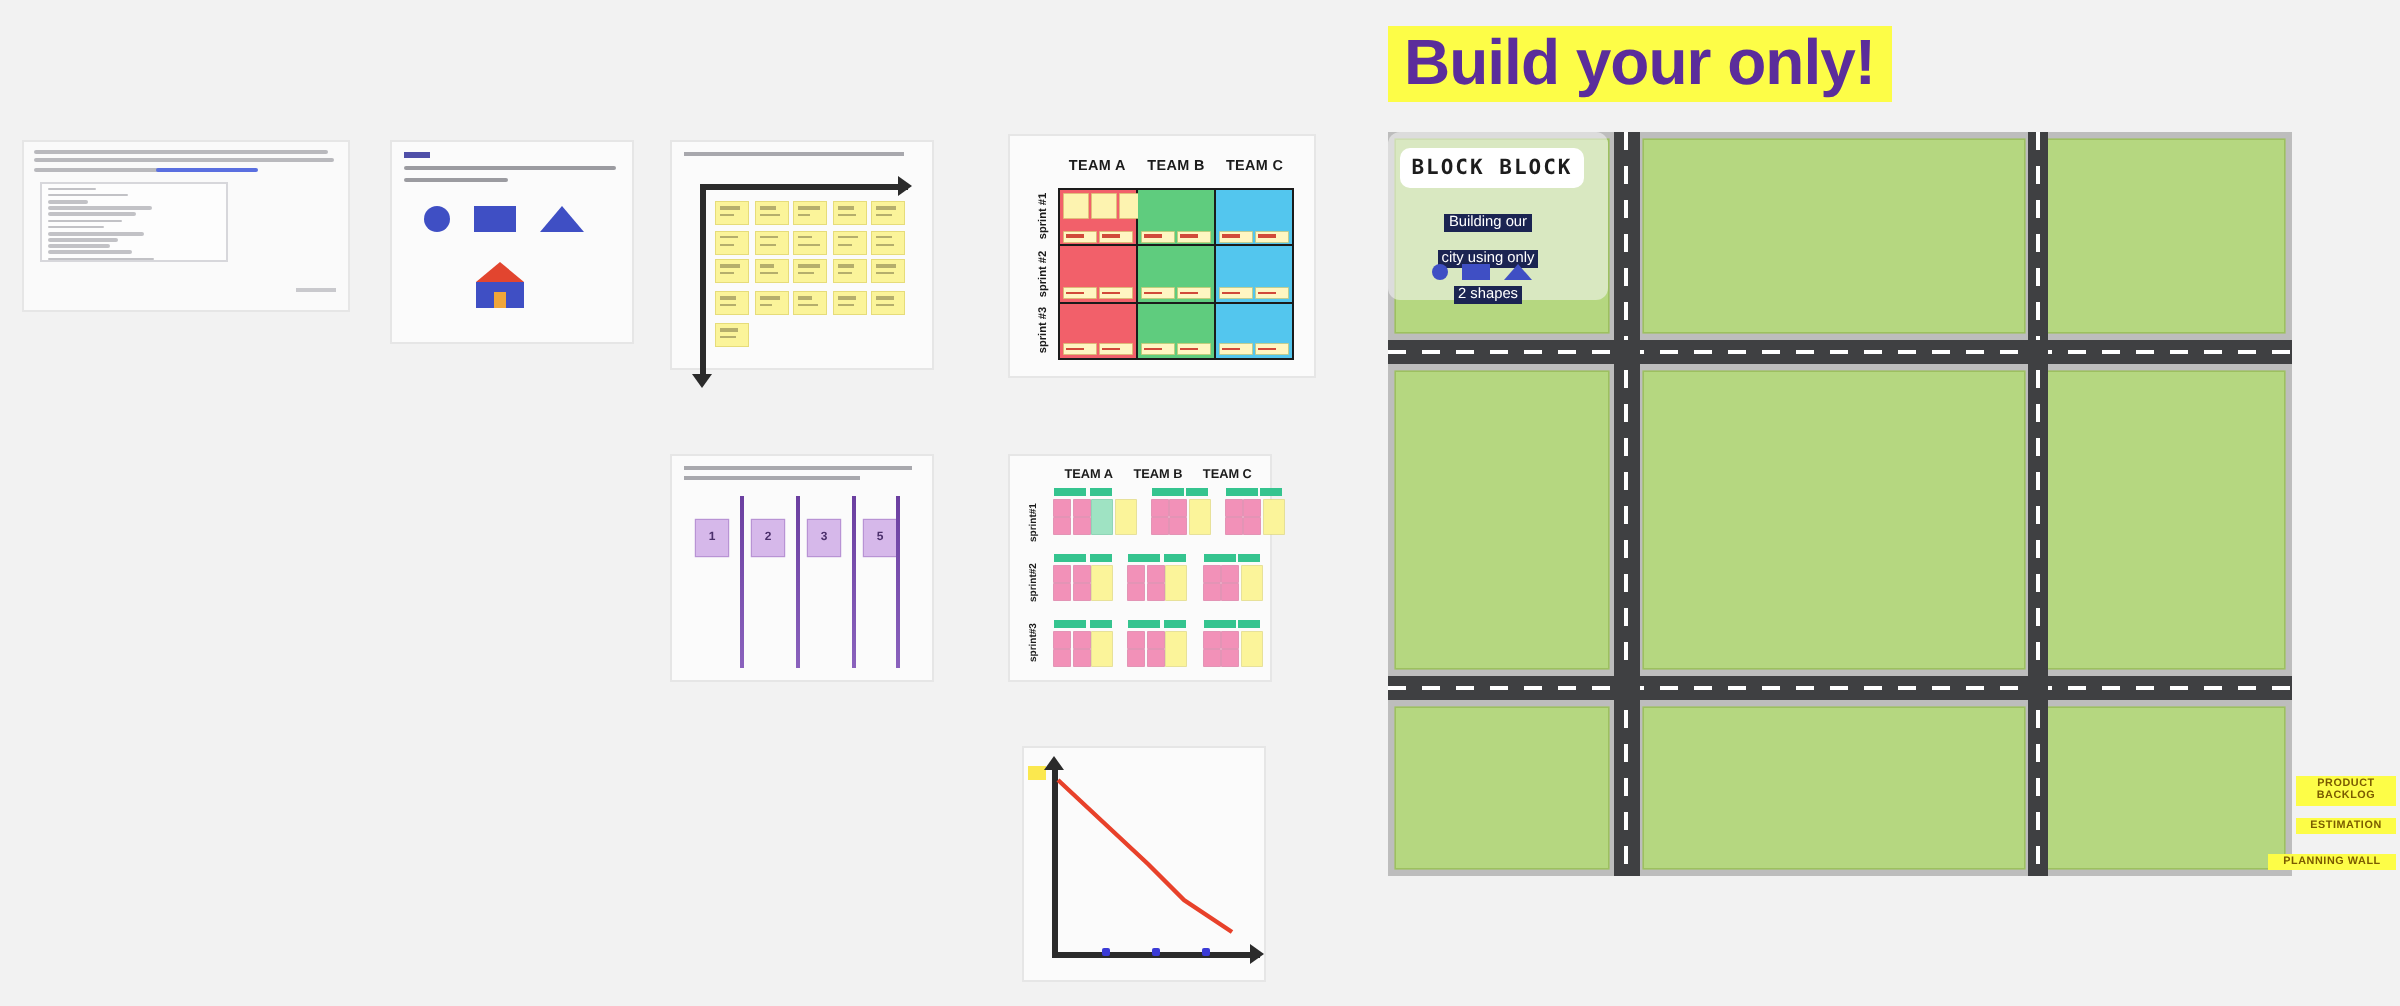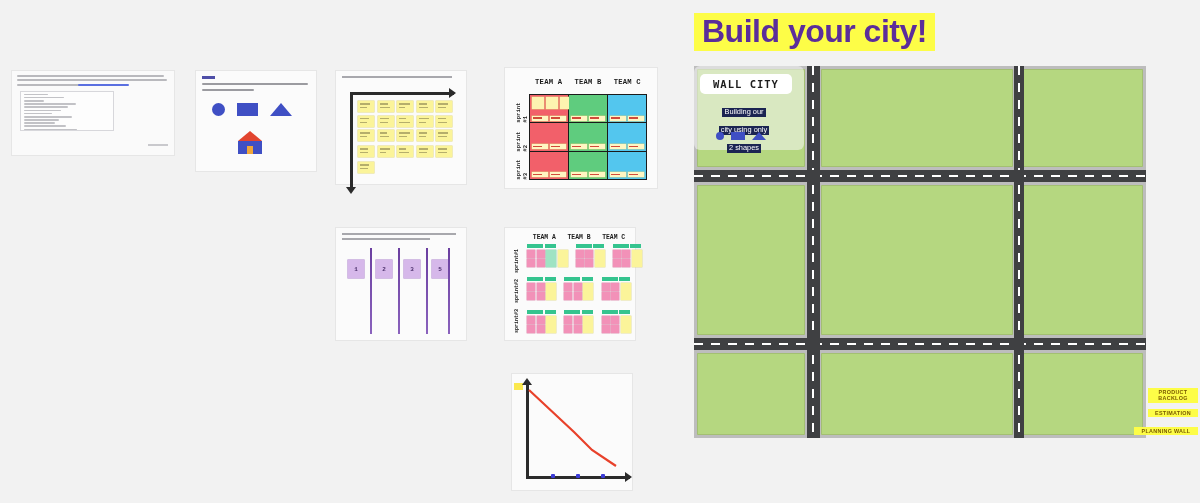--- a/index.html
+++ b/index.html
@@ -6,21 +6,21 @@
   body{
     width:1200px;height:503px;
     background:#f2f2f2;
     font-family:"Liberation Sans", sans-serif;
     overflow:hidden;
     position:relative;
   }
   .canvas{position:absolute;inset:0;}
 
   
-  .card{position:absolute;background:#fbfbfb;box-shadow:0 0 0 1px #e6e6e6;font-family:Liberation Mono, monospace;}
+  .card{position:absolute;background:#fbfbfb;box-shadow:0 0 0 1px #e6e6e6;}
 
   
   #card-intro{left:12px;top:71px;width:162px;height:84px;background:#fafafa;}
   .intro-lines{position:absolute;left:5px;top:4px;right:5px;}
   .tline{height:2px;background:#b9b9bd;margin-bottom:2.3px;border-radius:1px;}
   .tline.w1{width:97%}.tline.w2{width:99%}.tline.w3{width:56%}
   .tline.link{background:#5a6fe0;width:34%;margin-left:40%;margin-top:-4.3px}
   .intro-box{position:absolute;left:8px;top:20px;width:92px;height:38px;background:#fdfdfd;border:1px solid #d7d7db;}
   .intro-box i{display:block;height:1.6px;background:#c2c2c6;margin:1.6px 0 0 3px;border-radius:1px;}
   .intro-sign{position:absolute;right:6px;bottom:9px;width:20px;height:2px;background:#c9c9cd;}
@@ -539,21 +539,21 @@
     <div class="bd-axis-v"></div>
     <div class="bd-axis-h"></div>
     <svg class="bd-svg" width="120" height="116">
       <polyline points="17,16 62,58 80,76 104,92" fill="none" stroke="#e8412a" stroke-width="2.2"></polyline>
     </svg>
     <div class="bd-dot" style="left:39px;top:100px"></div>
     <div class="bd-dot" style="left:64px;top:100px"></div>
     <div class="bd-dot" style="left:89px;top:100px"></div>
   </div>
 
-  <div id="title">Build your city!</div>
+  <div id="title">Build your only!</div>
 
   <div id="city">
 
     <div class="blk" style="left:4px;top:4px;width:106px;height:96px"></div>
     <div class="blk" style="left:128px;top:4px;width:190px;height:96px"></div>
     <div class="blk" style="left:330px;top:4px;width:118px;height:96px"></div>
 
     <div class="blk" style="left:4px;top:120px;width:106px;height:148px"></div>
     <div class="blk" style="left:128px;top:120px;width:190px;height:148px"></div>
     <div class="blk" style="left:330px;top:120px;width:118px;height:148px"></div>
@@ -572,21 +572,21 @@
     <div class="road-v" style="left:320px;top:0;width:10px;height:372px"></div>
     <div class="dash-v" style="left:324px;top:0;height:372px"></div>
 
     <div class="road-h" style="left:113px;top:104px;width:13px;height:12px"></div>
     <div class="road-h" style="left:320px;top:104px;width:10px;height:12px"></div>
     <div class="road-h" style="left:113px;top:272px;width:13px;height:12px"></div>
     <div class="road-h" style="left:320px;top:272px;width:10px;height:12px"></div>
 
     <div class="bc-overlay"></div>
     <div class="bc-plate">
-      <span>WALL CITY</span>
+      <span>BLOCK BLOCK</span>
     </div>
     <div class="bc-sub">
       <span>Building our</span><br>
       <span>city using only</span><br>
       <span>2 shapes</span>
     </div>
     <div class="bc-shapes">
       <div class="c"></div>
       <div class="r"></div>
       <div class="t"></div>

